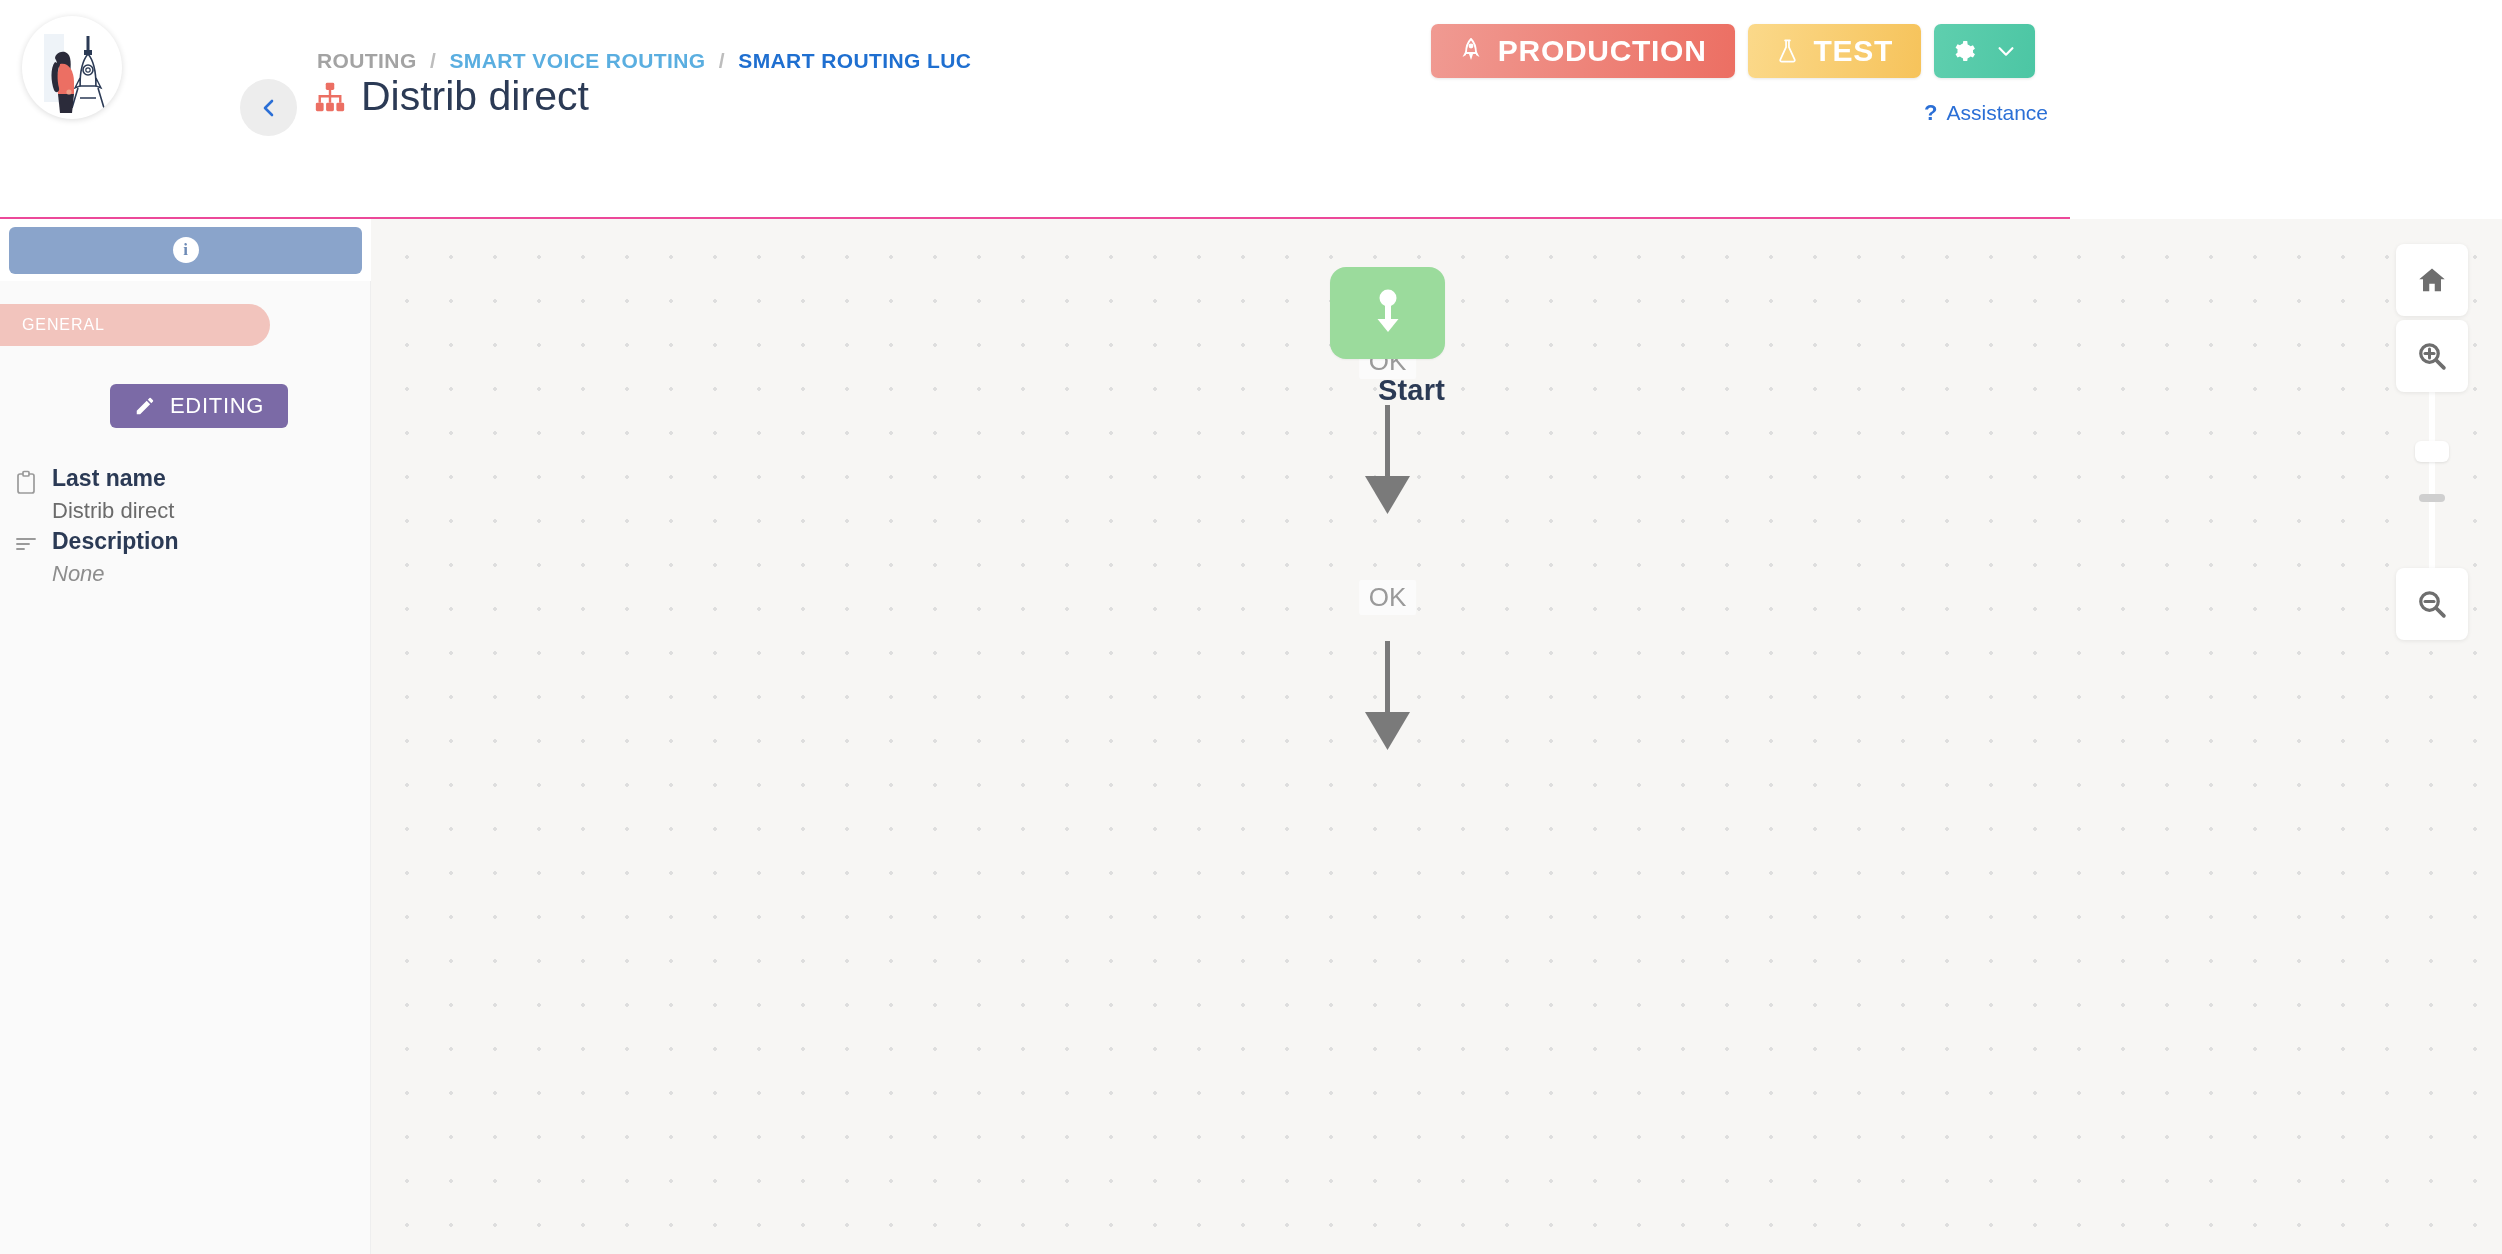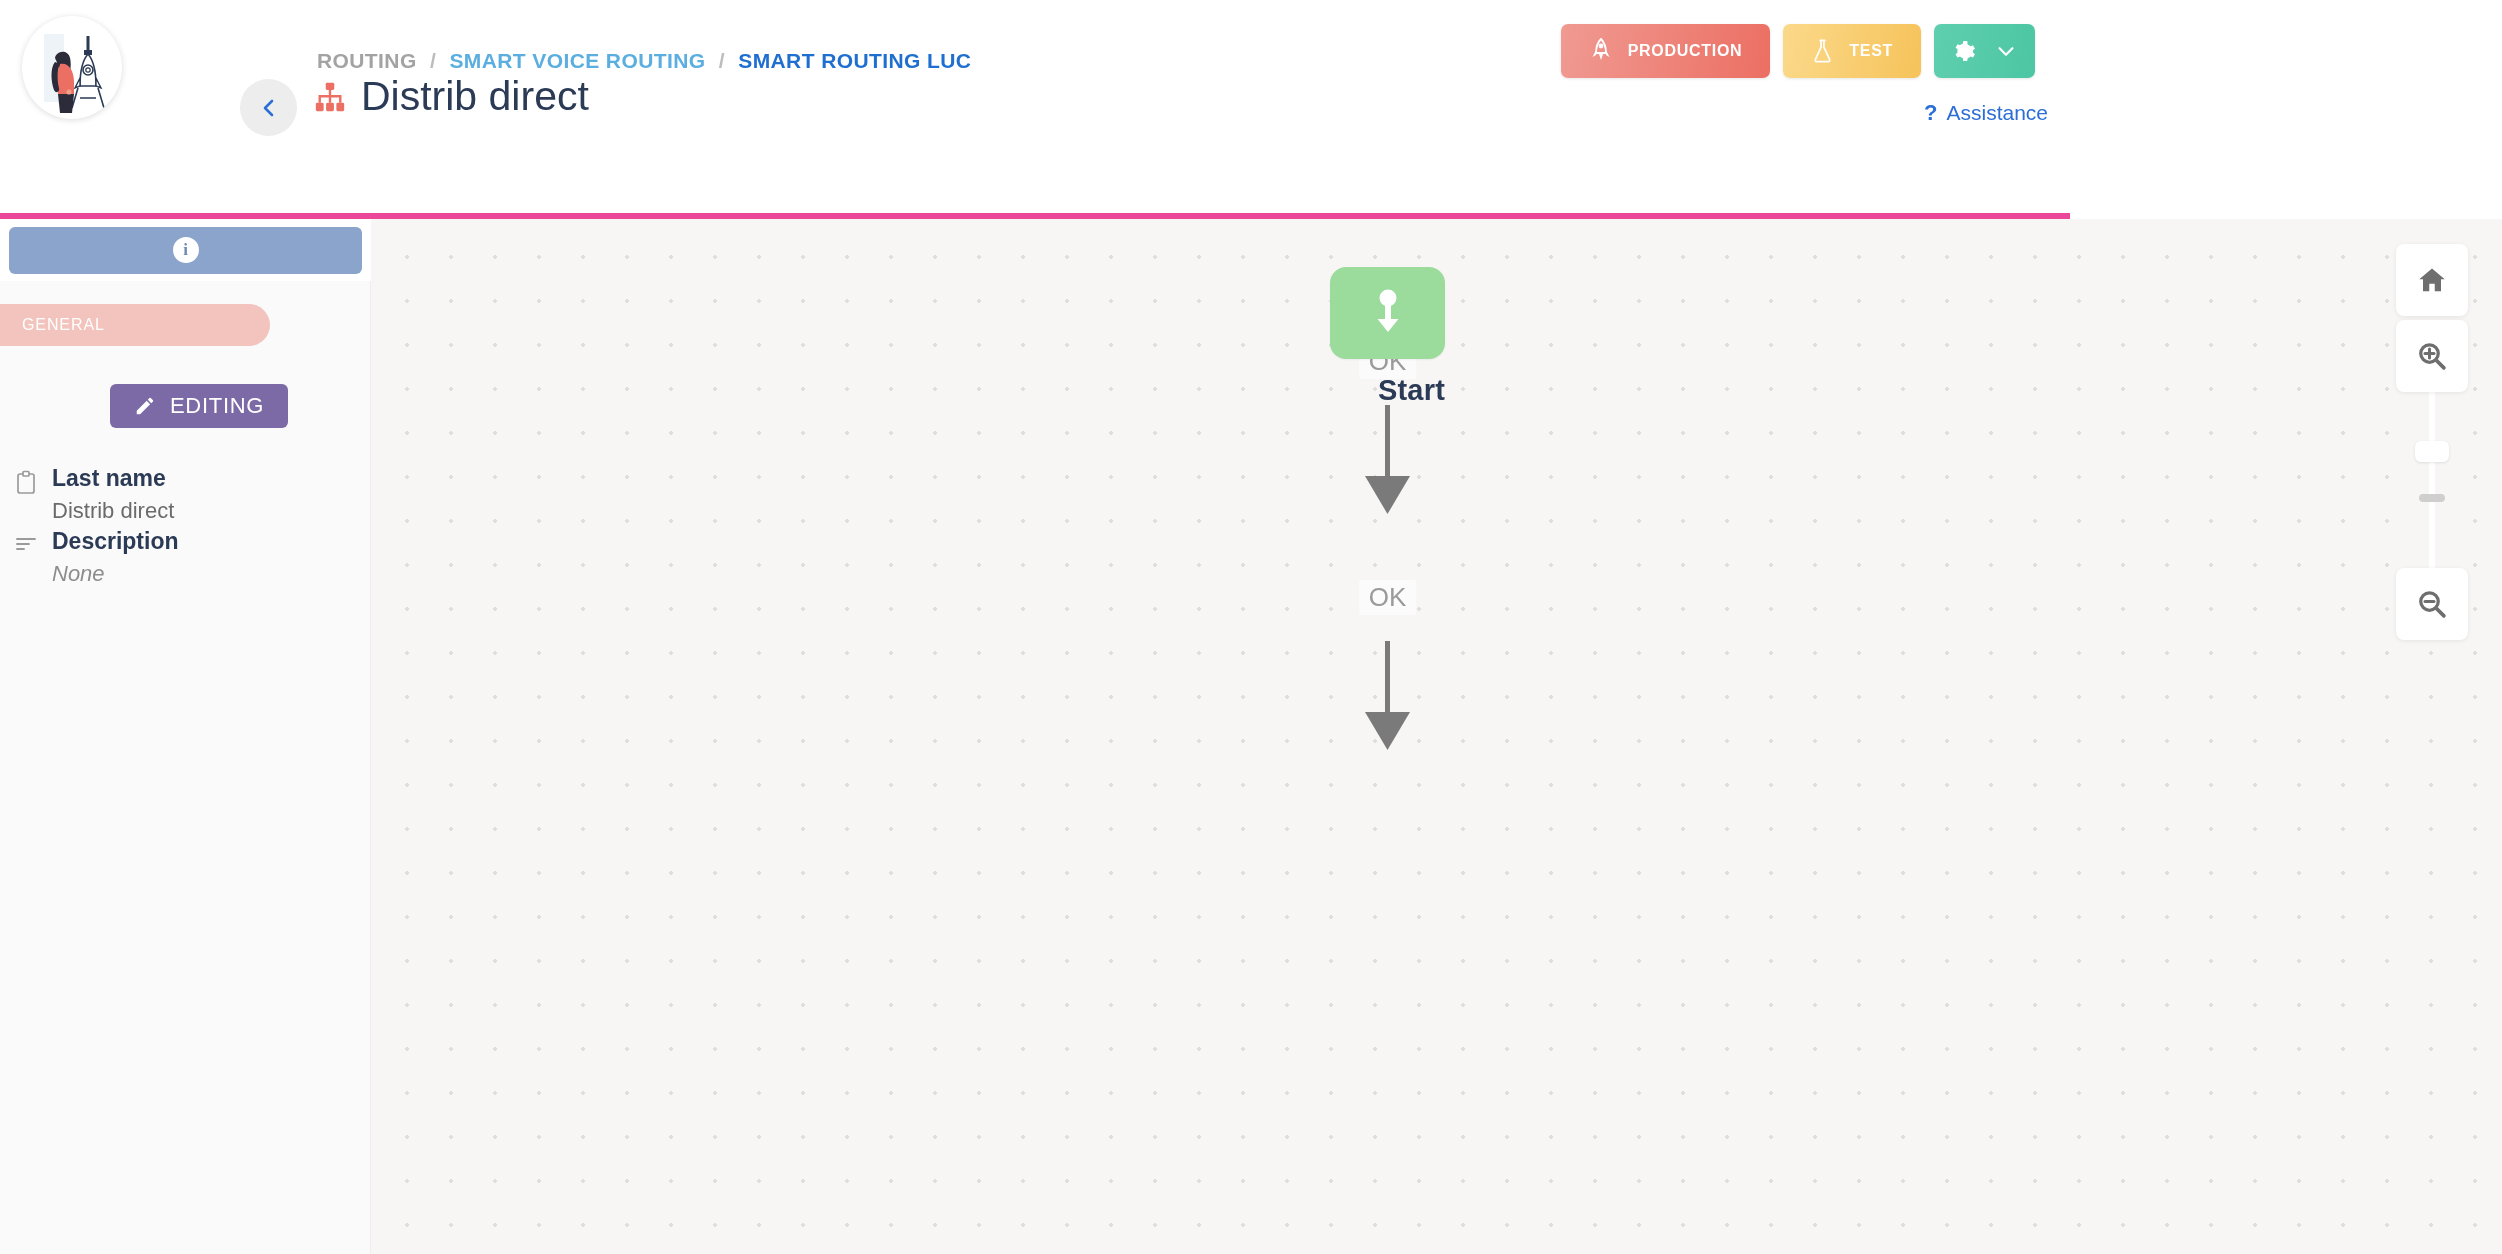--- a/index.html
+++ b/index.html
@@ -9,21 +9,21 @@
     background: #ffffff;
     font-family: "Liberation Sans", sans-serif;
     -webkit-font-smoothing: antialiased;
   }
 
   
   #header {
     position: absolute; left: 0; top: 0;
     width: 2070px; height: 219px;
     background: #ffffff;
-    border-bottom: 6px solid #ec4899;
+    border-bottom: 2px solid #ec4899;
   }
 
   #brand-avatar {
     position: absolute; left: 22px; top: 16px;
     width: 100px; height: 103px;
     border-radius: 50%;
     background: #ffffff;
     box-shadow: 0 1px 6px rgba(0,0,0,.14);
     overflow: hidden;
   }
@@ -67,21 +67,21 @@
   }
 
   #header-actions {
     position: absolute; right: 35px; top: 51px;
     display: flex; align-items: center; gap: 13px;
     transform: translateY(-50%);
   }
   .hbtn {
     height: 54px; border: none; border-radius: 7px; cursor: pointer;
     display: flex; align-items: center; gap: 15px;
-    color: #ffffff; font-size: 16px; font-weight: 600;
+    color: #ffffff; font-size: 30px; font-weight: 600;
     letter-spacing: .7px;
     padding: 0 28px;
     box-shadow: 0 1px 3px rgba(0,0,0,.10);
   }
   #btn-production { background: linear-gradient(100deg,#f09a92 0%, #ec6f63 100%); }
   #btn-test       { background: linear-gradient(100deg,#fbd98a 0%, #f6c35b 100%); }
   #btn-settings   { background: linear-gradient(100deg,#5fcfae 0%, #4cc6a4 100%); padding: 0 18px; gap: 18px; }
   .hbtn svg { display: block; }
 
   #assistance-link {

